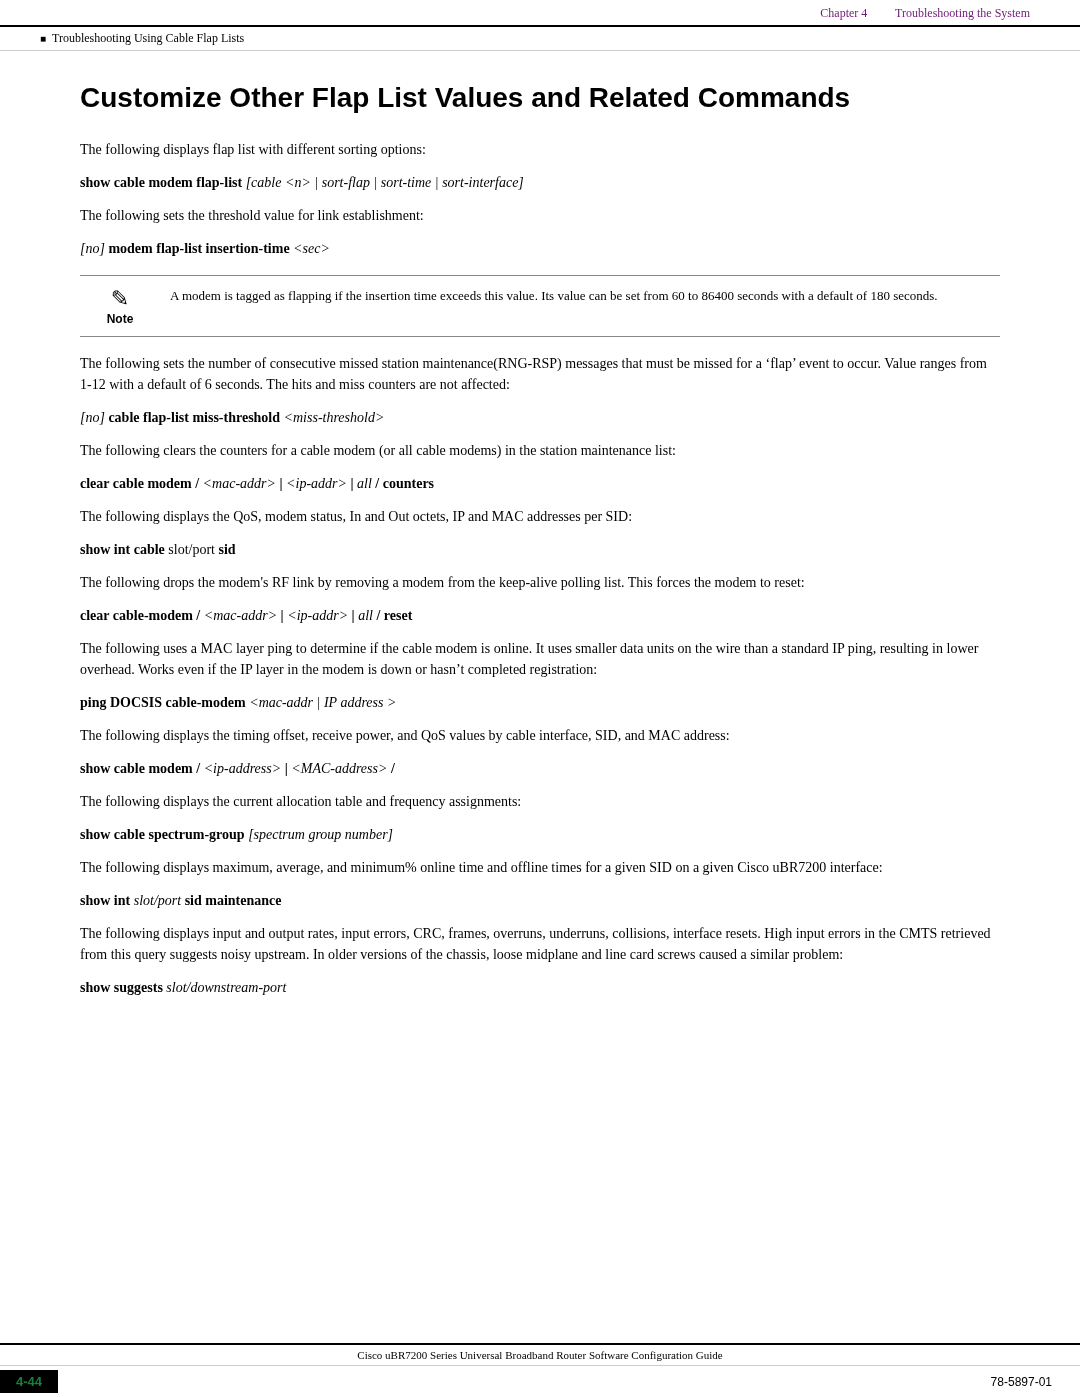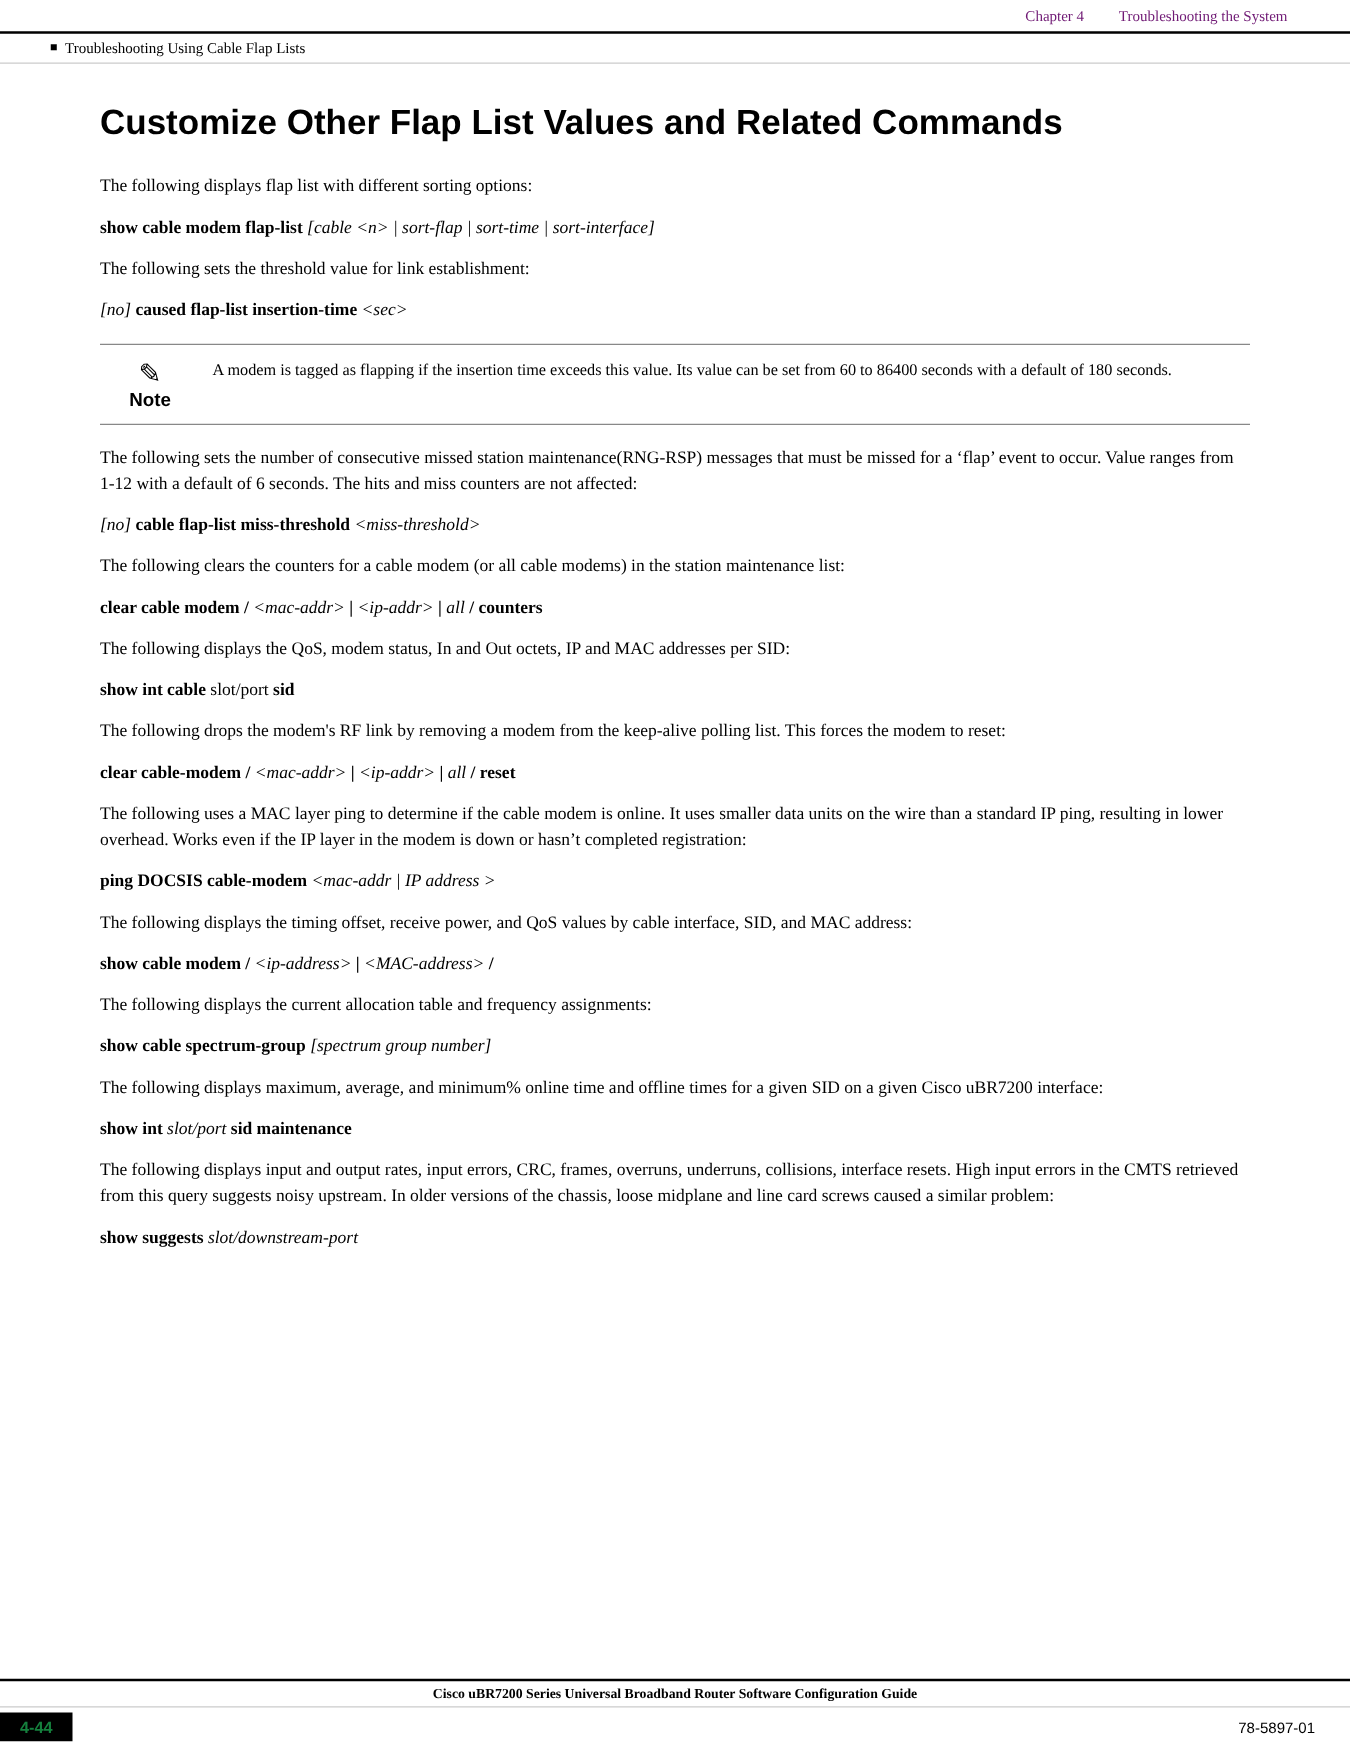--- a/index.html
+++ b/index.html
@@ -89,21 +89,21 @@
       flex-direction: column;
       align-items: center;
       padding-top: 2px;
     }
     .note-pencil-icon {
       font-size: 22px;
       line-height: 1;
       margin-bottom: 2px;
     }
     .note-label {
-      font-size: 15px;
+      font-size: 12px;
       font-weight: bold;
       font-family: Arial, Helvetica, sans-serif;
     }
     .note-text {
       font-size: 13px;
       line-height: 1.5;
       flex: 1;
       padding-left: 10px;
     }
 
@@ -114,21 +114,20 @@
       left: 0;
       right: 0;
       border-top: 2px solid #000;
       background: #fff;
     }
     .footer-top {
       padding: 4px 80px;
       font-size: 11px;
       text-align: center;
       border-bottom: 1px solid #ccc;
-      font-weight: bold;
     }
     .footer-bottom {
       display: flex;
       justify-content: space-between;
       align-items: center;
       padding: 4px 0;
     }
     .footer-page-num {
       background: #000;
       color: #15803d;
@@ -175,21 +174,21 @@
     <strong>show cable modem flap-list</strong>
     <em> [cable &lt;n&gt; | sort-flap | sort-time | sort-interface]</em>
   </p>
 
   <p class="body-para">
     The following sets the threshold value for link establishment:
   </p>
 
   <p class="cmd-line">
     <em>[no]</em>
-    <strong> caused flap-list insertion-time </strong>
+    <strong> modem flap-list insertion-time </strong>
     <em>&lt;sec&gt;</em>
   </p>
 
   <div class="note-box">
     <div class="note-icon-area">
       <div class="note-pencil-icon">✎</div>
       <div class="note-label">Note</div>
     </div>
     <div class="note-text">A modem is tagged as flapping if the insertion time exceeds this value. Its value can be set from 60 to 86400 seconds with a default of 180 seconds.</div>
   </div>

